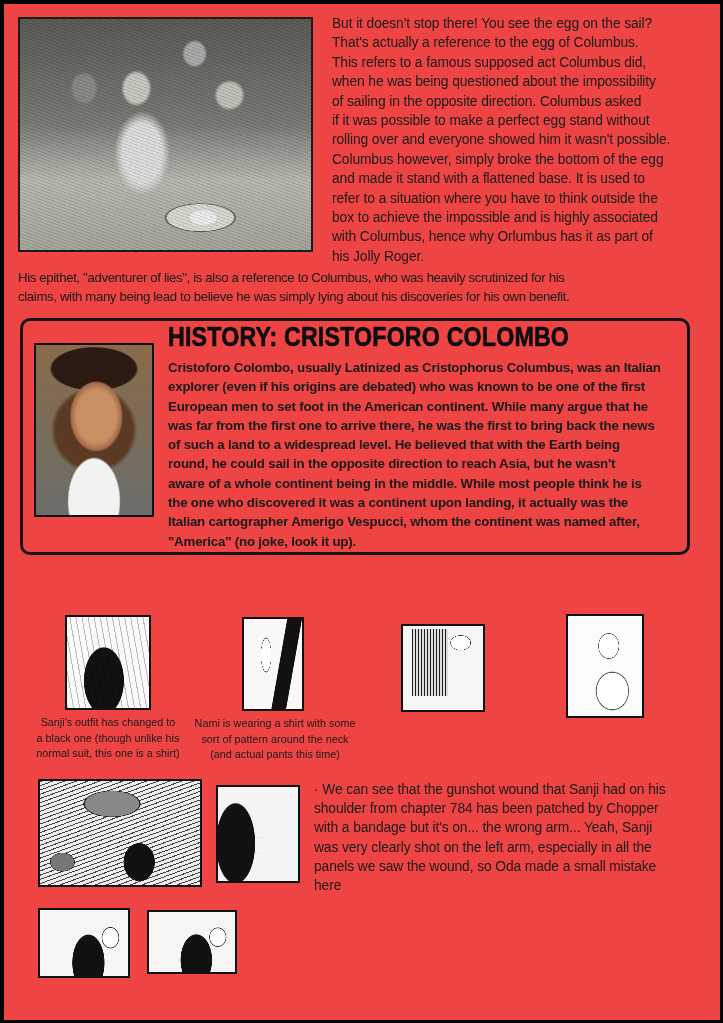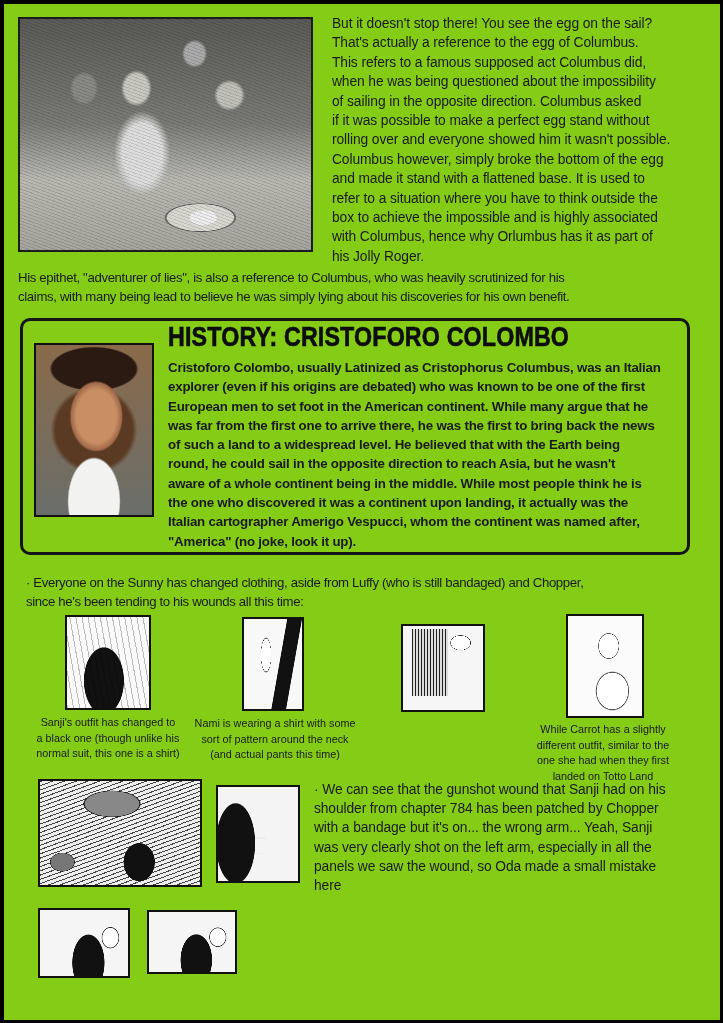--- a/index.html
+++ b/index.html
@@ -1,20 +1,20 @@
 <!DOCTYPE html>
 <html><head>
 <meta charset="utf-8">
 <style>
   * { box-sizing: border-box; margin: 0; padding: 0; }
   html, body { width: 723px; height: 1023px; background: #000; overflow: hidden; }
   body { font-family: "Liberation Sans", "DejaVu Sans", sans-serif; color: #1a1a1a; }
   .page {
     position: absolute; left: 4px; top: 4px; width: 716px; height: 1016px;
-    background: #84cc16;
+    background: #ef4444;
   }
   .abs { position: absolute; }
   .txt { font-size: 13.6px; line-height: 19.3px; letter-spacing: -0.1px; }
   .panel {
     position: absolute; border: 2px solid #111; overflow: hidden;
     background: #fff;
   }
   
   .engraving {
     left: 14px; top: 13px; width: 295px; height: 235px;
@@ -129,38 +129,32 @@
 explorer (even if his origins are debated) who was known to be one of the first
 European men to set foot in the American continent. While many argue that he
 was far from the first one to arrive there, he was the first to bring back the news
 of such a land to a widespread level. He believed that with the Earth being
 round, he could sail in the opposite direction to reach Asia, but he wasn't
 aware of a whole continent being in the middle. While most people think he is
 the one who discovered it was a continent upon landing, it actually was the
 Italian cartographer Amerigo Vespucci, whom the continent was named after,
 "America" (no joke, look it up).</div>
 
-  <div class="abs txt p" style="left:22px; top:569px; width:690px; font-size:13.2px; line-height:19px; letter-spacing:-0.35px;">· Everyone on the Sunny has changed clothing, aside from Luffy (who is still bandaged) and Chopper,
-since he's been tending to his wounds all this time:</div>
 
   <div class="panel manga" style="left:61px; top:611px; width:86px; height:95px;"></div>
   <div class="panel manga n" style="left:238px; top:613px; width:62px; height:94px;"></div>
   <div class="panel manga b" style="left:397px; top:620px; width:84px; height:88px;"></div>
   <div class="panel manga c" style="left:562px; top:610px; width:78px; height:104px;"></div>
 
   <div class="abs caption p" style="left:14px; top:711px; width:180px;">Sanji's outfit has changed to
 a black one (though unlike his
 normal suit, this one is a shirt)</div>
   <div class="abs caption p" style="left:184px; top:712px; width:174px;">Nami is wearing a shirt with some
 sort of pattern around the neck
 (and actual pants this time)</div>
-  <div class="abs caption p" style="left:524px; top:718px; width:150px;">While Carrot has a slightly
-different outfit, similar to the
-one she had when they first
-landed on Totto Land</div>
 
   <div class="panel manga big" style="left:34px; top:775px; width:164px; height:108px;"></div>
   <div class="panel manga arm" style="left:212px; top:781px; width:84px; height:98px;"></div>
   <div class="abs txt p" style="left:310px; top:776px; width:410px; font-size:13.8px; line-height:19.2px;">· We can see that the gunshot wound that Sanji had on his
 shoulder from chapter 784 has been patched by Chopper
 with a bandage but it's on... the wrong arm... Yeah, Sanji
 was very clearly shot on the left arm, especially in all the
 panels we saw the wound, so Oda made a small mistake
 here</div>
 

